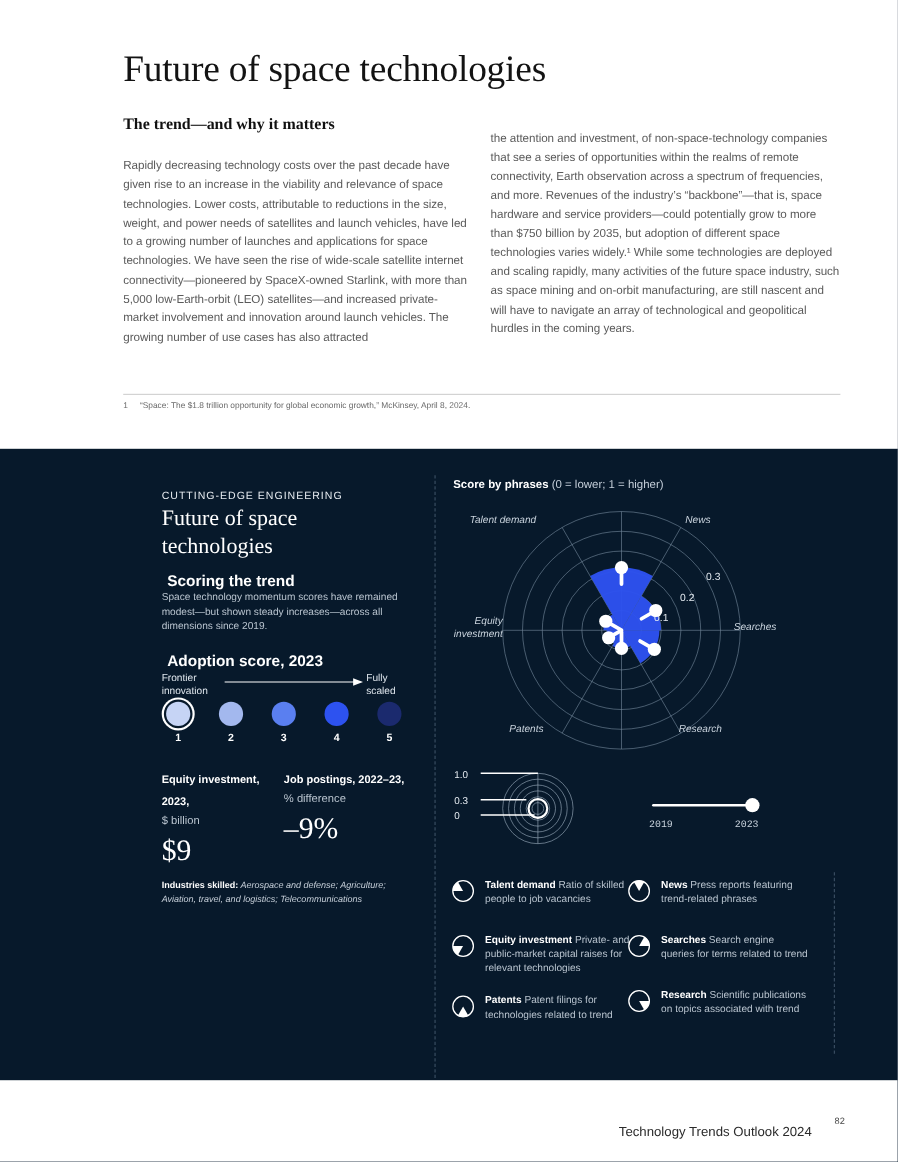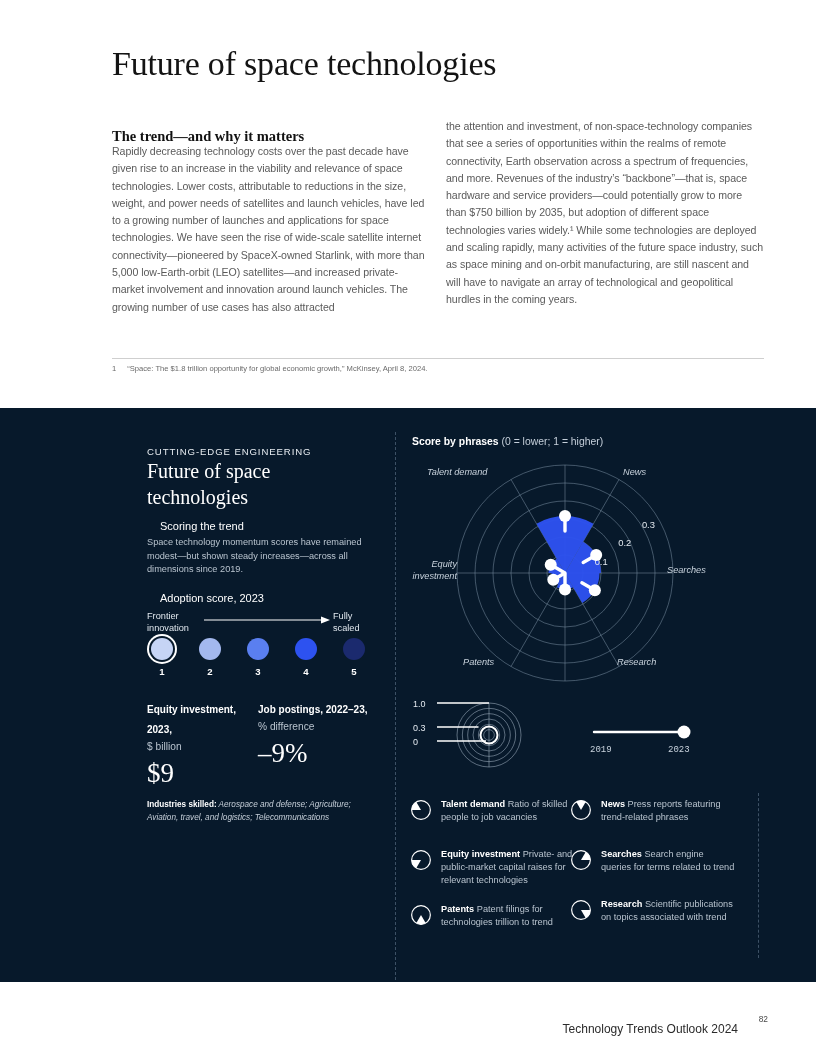--- a/index.html
+++ b/index.html
@@ -17,21 +17,21 @@
 
   
   .top{position:absolute;left:0;top:0;width:816px;height:408px;background:#fff;}
   .headline{
     position:absolute;left:112px;top:44px;width:640px;
     font-family:"Liberation Serif", serif;
     font-size:34px;line-height:40px;font-weight:400;color:#131313;
     letter-spacing:-0.2px;
   }
   .subhead{
-    position:absolute;left:112px;top:127px;width:320px;
+    position:absolute;left:112px;top:104px;width:320px;
     font-family:"Liberation Serif", serif;
     font-weight:700;font-size:14.5px;line-height:19px;color:#111;
   }
   .col{
     position:absolute;font-size:10.6px;line-height:17.3px;color:#5a5a5a;
     letter-spacing:-0.05px;
   }
   .col-left{left:112px;top:143px;width:318px;}
   .col-right{left:446px;top:118px;width:318px;}
   .rule{
@@ -61,22 +61,22 @@
   .eyebrow{
     position:absolute;left:147px;top:38px;
     font-size:9.6px;letter-spacing:0.9px;color:#e7ecf1;font-weight:400;
   }
   .darktitle{
     position:absolute;left:147px;top:50px;width:215px;
     font-family:"Liberation Serif", serif;font-size:20px;line-height:26px;
     color:#ffffff;font-weight:400;
   }
   .sec-h{
-    position:absolute;left:160px;
-    font-size:11px;font-weight:400;color:#ffffff;
+    position:absolute;left:152px;
+    font-size:14px;font-weight:700;color:#ffffff;
   }
   .sec-p{
     position:absolute;left:147px;width:232px;
     font-size:9.2px;line-height:13.6px;color:#b9c4cf;
   }
   #scoring-h{top:112px;}
   #scoring-p{top:128px;}
   #adoption-h{top:184px;}
 
   .scale-wrap{position:absolute;left:147px;top:202px;width:232px;height:78px;}
@@ -299,21 +299,21 @@
               <circle cx="12" cy="12" r="10.2" fill="none" stroke="#ffffff" stroke-width="1.3"></circle>
               <path d="M 12 12 L 6.900000000000003 20.833459118601276 A 10.2 10.2 0 0 1 1.8000000000000007 12.000000000000002 Z" fill="#ffffff"></path>
             </svg>
             <div class="lg-tx"><b>Equity investment</b><span> Private- and public-market capital raises for relevant technologies</span></div>
           </div>
           <div class="lg-item">
             <svg viewBox="0 0 24 24" class="lg-ico">
               <circle cx="12" cy="12" r="10.2" fill="none" stroke="#ffffff" stroke-width="1.3"></circle>
               <path d="M 12 12 L 17.1 20.833459118601272 A 10.2 10.2 0 0 1 6.900000000000003 20.833459118601276 Z" fill="#ffffff"></path>
             </svg>
-            <div class="lg-tx"><b>Patents</b><span> Patent filings for technologies trillion to trend</span></div>
+            <div class="lg-tx"><b>Patents</b><span> Patent filings for technologies related to trend</span></div>
           </div>
         </div>
       <div class="lg-col b" id="legend-right">
           <div class="lg-item">
             <svg viewBox="0 0 24 24" class="lg-ico">
               <circle cx="12" cy="12" r="10.2" fill="none" stroke="#ffffff" stroke-width="1.3"></circle>
               <path d="M 12 12 L 6.900000000000003 3.166540881398726 A 10.2 10.2 0 0 1 17.1 3.1665408813987277 Z" fill="#ffffff"></path>
             </svg>
             <div class="lg-tx"><b>News</b><span> Press reports featuring trend-related phrases</span></div>
           </div>

